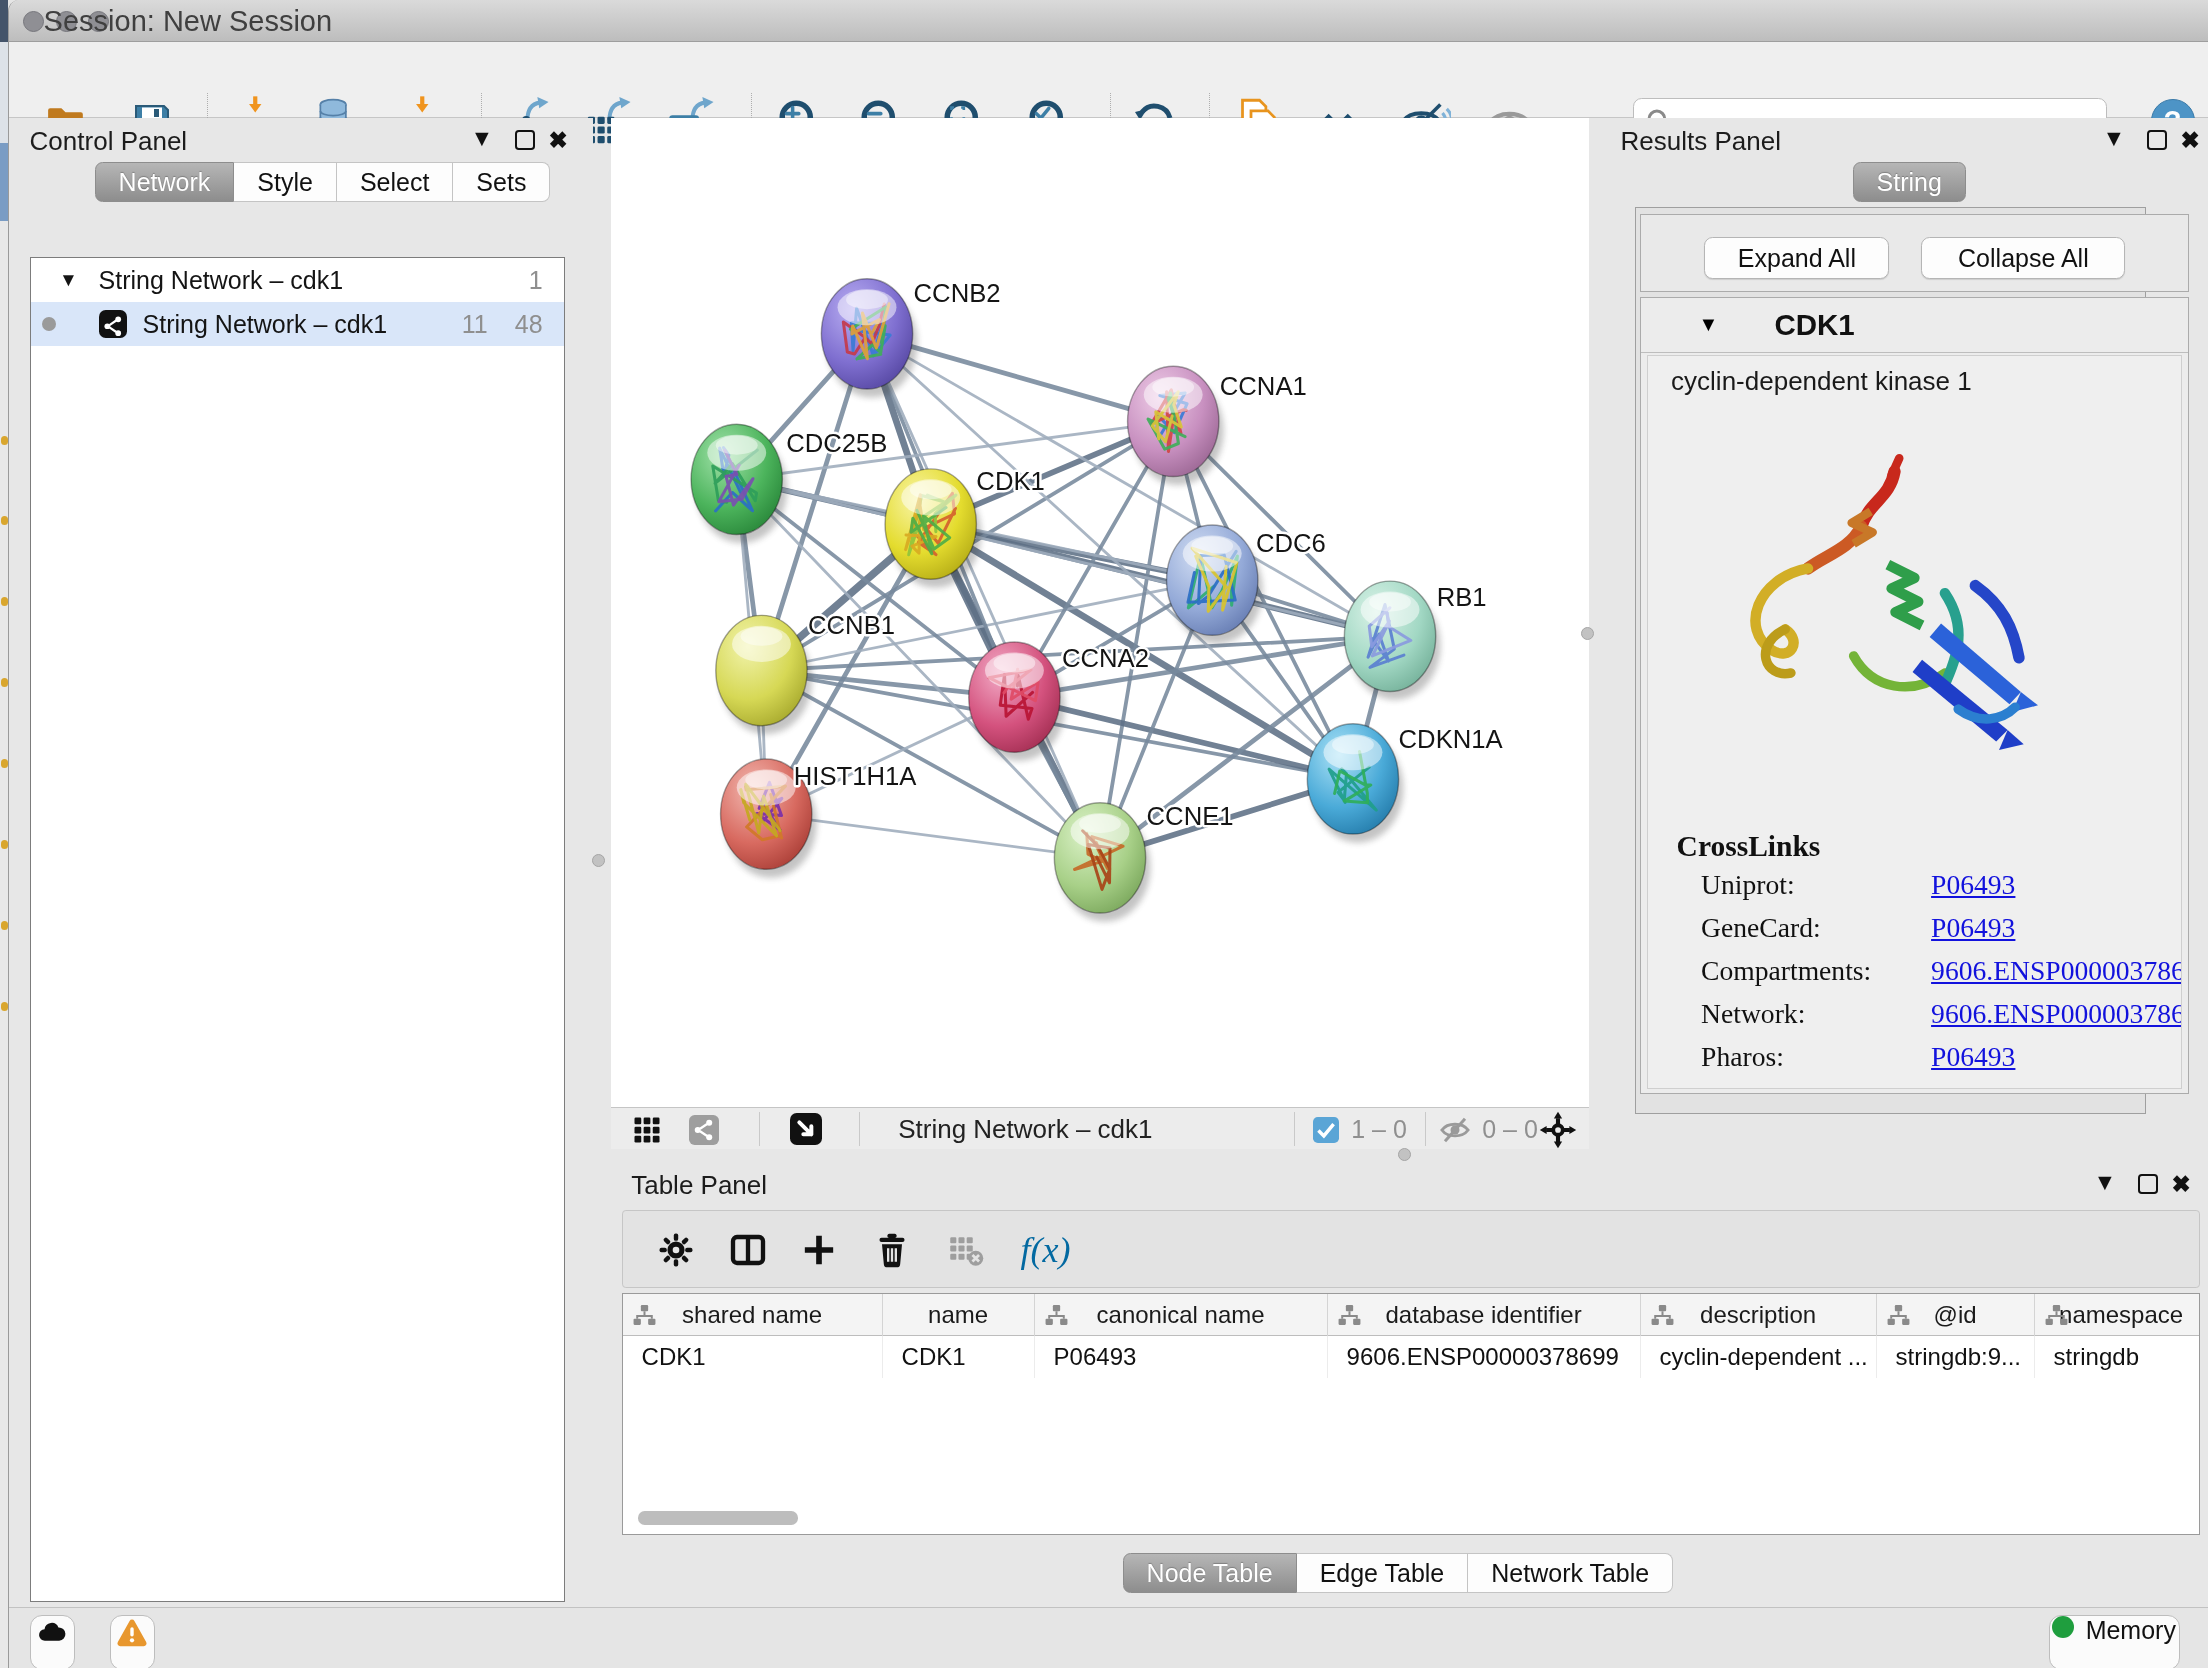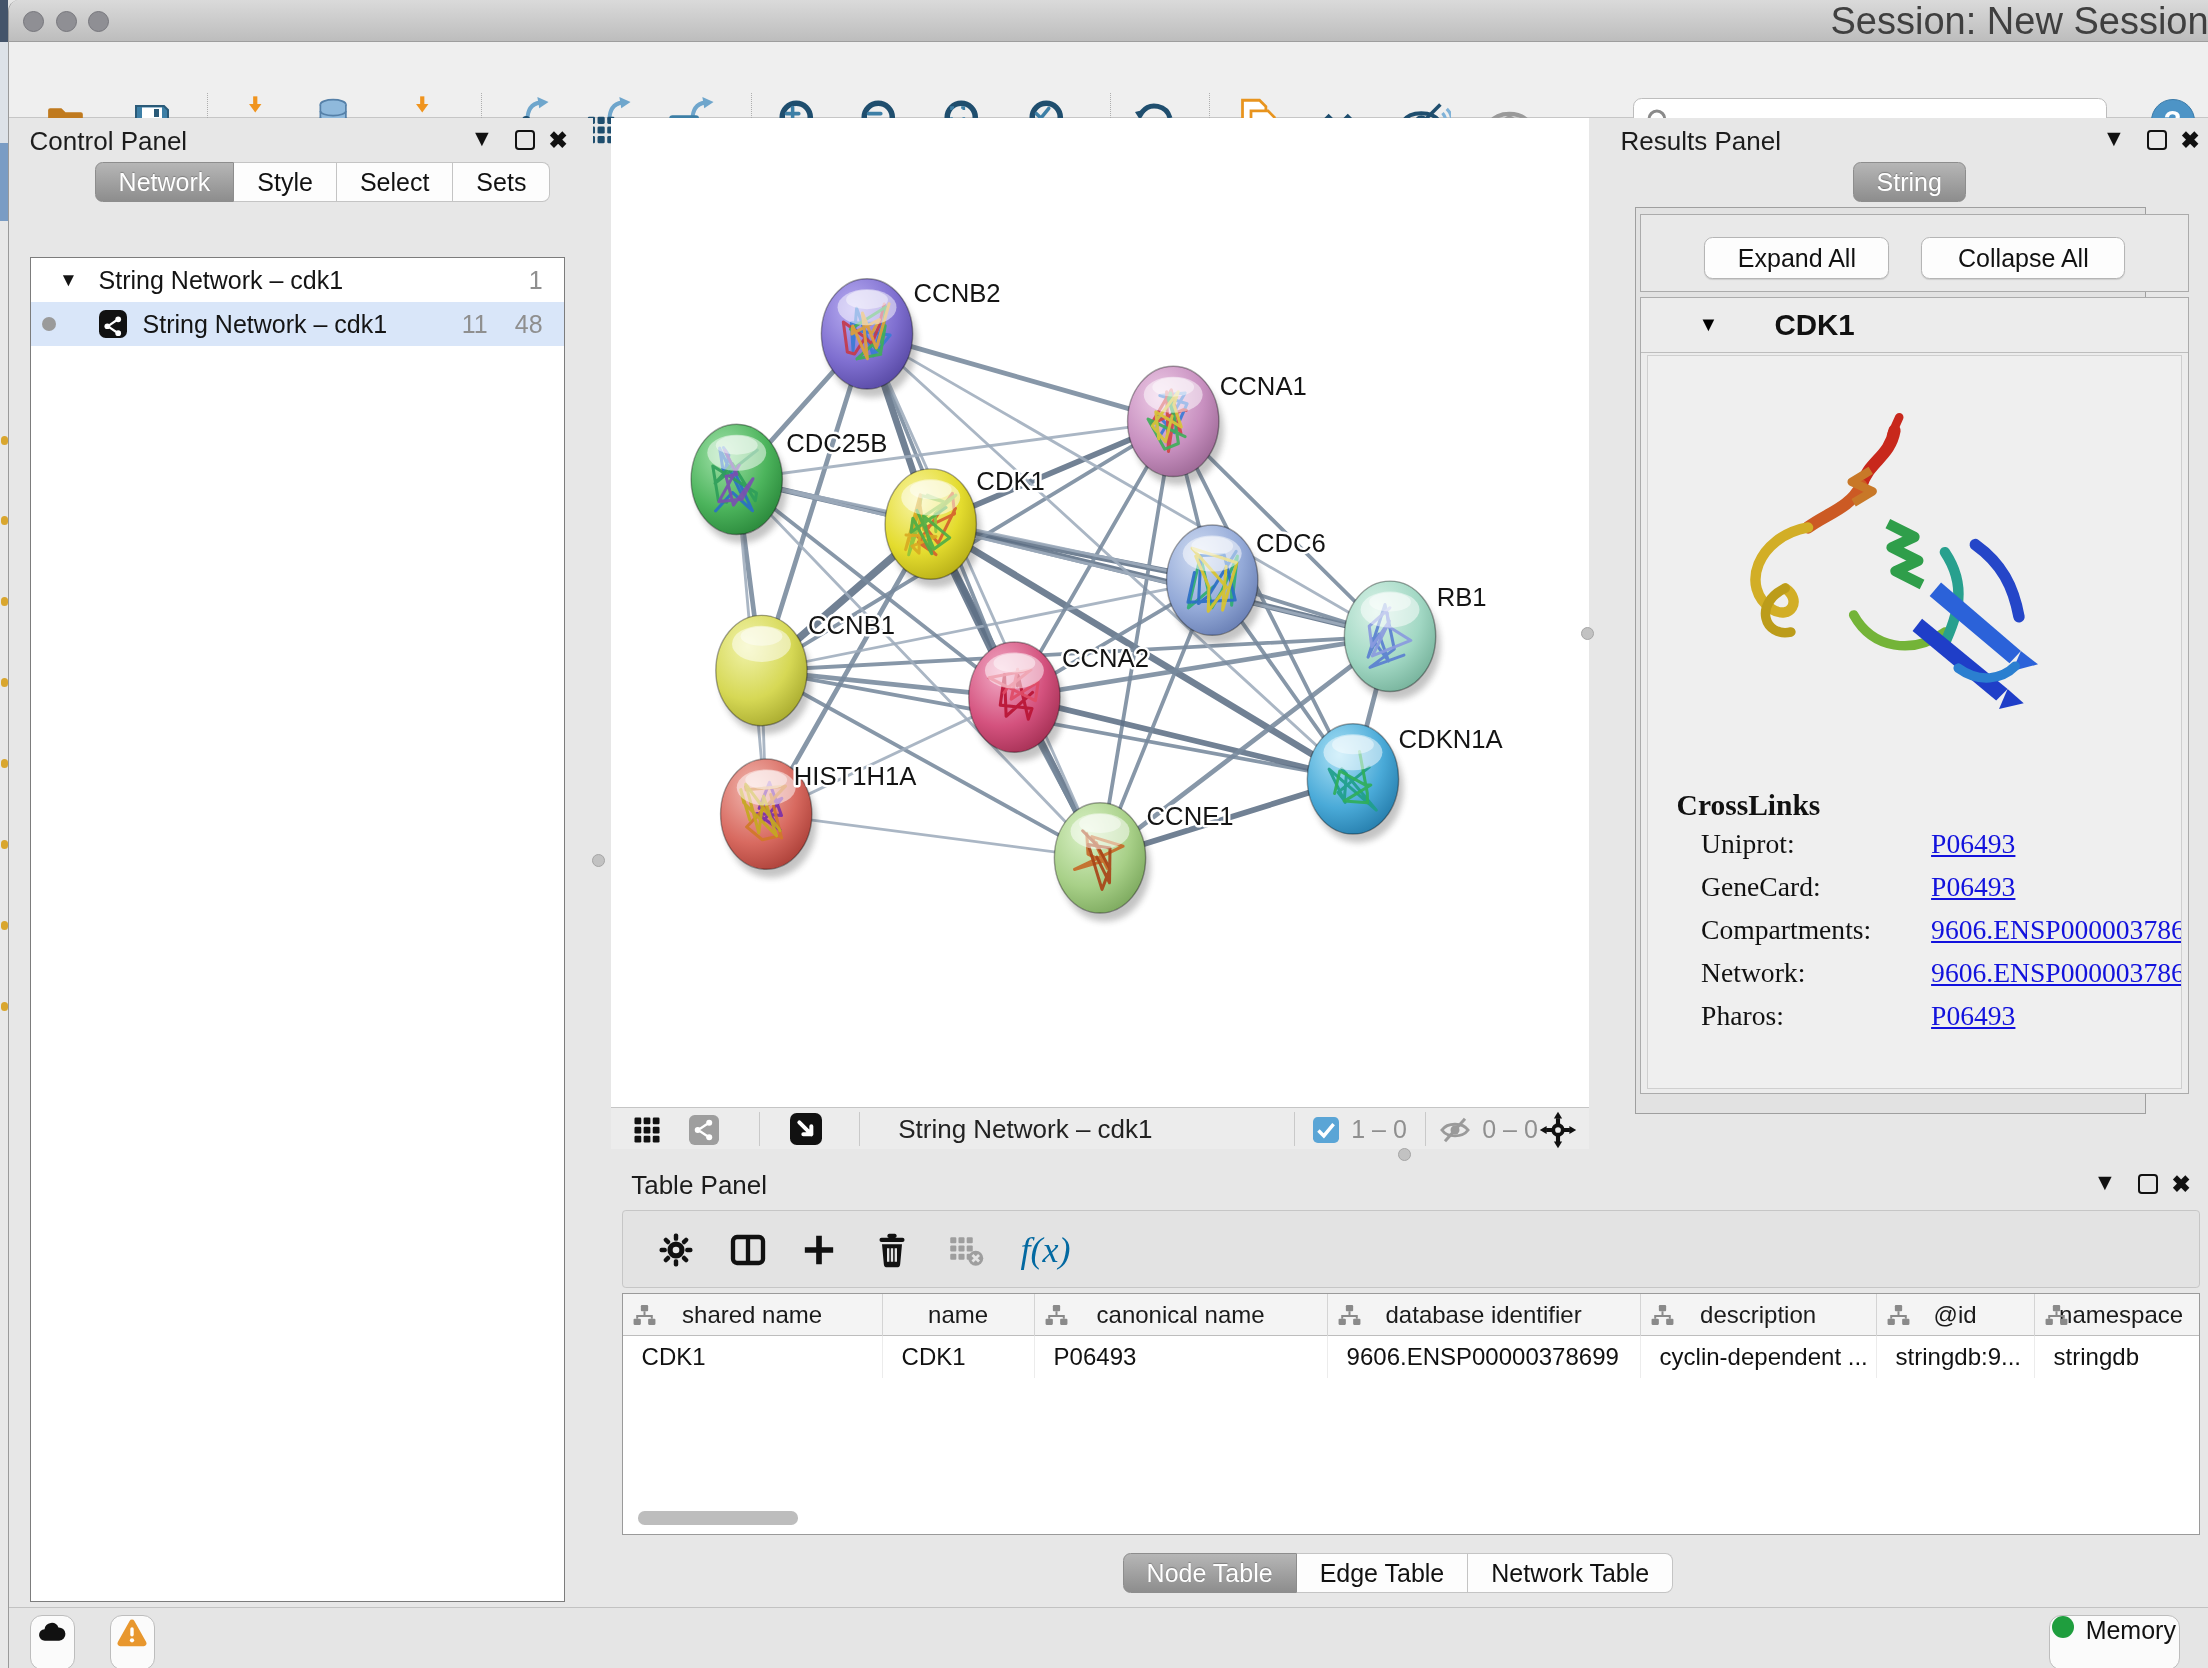--- a/index.html
+++ b/index.html
@@ -11,21 +11,21 @@
   .sliver .s1{position:absolute;left:0;top:0;width:7.6px;height:42px;background:#44546a;}
   .sliver .s2{position:absolute;left:0;top:42px;width:7.6px;height:101px;background:#dde2e8;}
   .sliver .s3{position:absolute;left:0;top:143px;width:7.6px;height:78px;background:#7a9cc4;}
   .sliver .dot{position:absolute;left:1px;width:6.7px;height:8.6px;border-radius:3.8px;background:#d9a62e;}
 
   .app { position:absolute; left:7.6px; top:0; width:2201px; height:1668px; background:#e7e7e7; border-left:1px solid #9a9a9a; border-radius:11.4px 0 0 0; }
 
   
   .titlebar { position:absolute; left:0; top:0; width:100%; height:42px; background:linear-gradient(#dadada,#bdbdbd); border-bottom:1px solid #9e9e9e; border-radius:11.4px 0 0 0; }
   .tl { position:absolute; top:10.5px; width:21px; height:21px; border-radius:50%; background:#8f8f94; border:1px solid #76767c; }
-  .title-text { position:absolute; top:0; left:0; width:100%; height:42px; line-height:42px; text-align:right; font-size:38px; color:#3f3f3f; }
+  .title-text { position:absolute; top:0; left:0; width:100%; height:42px; line-height:42px; text-align:left; font-size:29px; color:#3f3f3f;padding-left:35px; }
 
   
   .toolbar { position:absolute; left:0; top:42px; width:100%; height:76px; background:#efefef; border-bottom:1px solid #c6c6c6; }
   .tbtn { position:absolute; top:49px; width:61px; height:61px; margin-left:-30px; display:flex; align-items:center; justify-content:center; border-radius:5.7px; cursor:default; }
   .tsep { position:absolute; top:51px; height:57px; width:0; border-left:1.9px dotted #aeaeae; }
   .searchbox { position:absolute; left:1624px; top:56px; width:474px; height:46px; background:#fff; border:1.9px solid #bdbdbd; border-radius:8.6px; display:flex; align-items:center; padding-left:11.4px; }
   .searchbox input { border:none; outline:none; font-size:25px; width:409px; background:transparent; margin-left:9.5px; color:#333; }
   .helpbtn { position:absolute; left:2142px; top:57px; width:44px; height:44px; border-radius:50%; background:#4d94c6; border:1.9px solid #3a7aa8; color:#fff; font-size:29.5px; font-weight:bold; text-align:center; line-height:41px; }
 
   
@@ -715,20 +715,21 @@
           <div class="btn" style="left:63px;top:22px;width:185px;height:42px;line-height:40px">Expand All</div>
           <div class="btn" style="left:280px;top:22px;width:204px;height:42px;line-height:40px">Collapse All</div>
         </div>
 
         <div class="rp-cdk">
           <div class="rp-cdk-head">
             <span style="position:absolute;left:57px;top:15px;font-size:20px">▼</span>
             <span style="position:absolute;left:133px;top:9.5px;font-size:29.5px;font-weight:bold;color:#111">CDK1</span>
           </div>
           <div class="rp-card">
+            <div class="rp-desc">cyclin-dependent kinase 1</div>
             <div class="protein-wrap">
               <svg width="366" height="345" viewBox="0 0 385 363">
                 <path d="M238,36 l-8,18" stroke="#c8281c" stroke-width="9" fill="none" stroke-linecap="round"></path>
                 <path d="M233,50 C228,78 206,82 198,108" stroke="#c8281c" stroke-width="13" fill="none" stroke-linecap="round"></path>
                 <path d="M198,108 C186,132 160,138 142,152" stroke="#cc5a24" stroke-width="13" fill="none" stroke-linecap="round"></path>
                 <path d="M208,92 l-20,12 22,10 -20,12" stroke="#c87828" stroke-width="9" fill="none" stroke-linejoin="round"></path>
                 <path d="M142,152 C88,162 70,216 104,238 C124,250 136,228 118,216" stroke="#d2ae26" stroke-width="11" fill="none" stroke-linecap="round"></path>
                 <path d="M118,216 C84,232 96,268 124,262" stroke="#bc9c1a" stroke-width="10" fill="none" stroke-linecap="round"></path>
                 <path d="M226,148 l28,14 -24,11 28,14 -24,11 28,14" stroke="#2f9e4a" stroke-width="11" fill="none" stroke-linejoin="round"></path>
                 <path d="M190,244 C210,280 252,286 286,262" stroke="#74b438" stroke-width="10" fill="none" stroke-linecap="round"></path>

